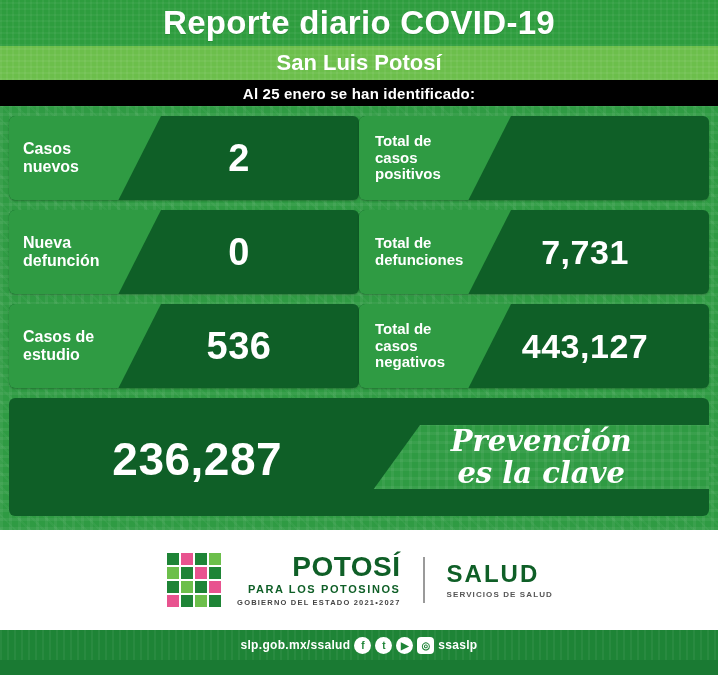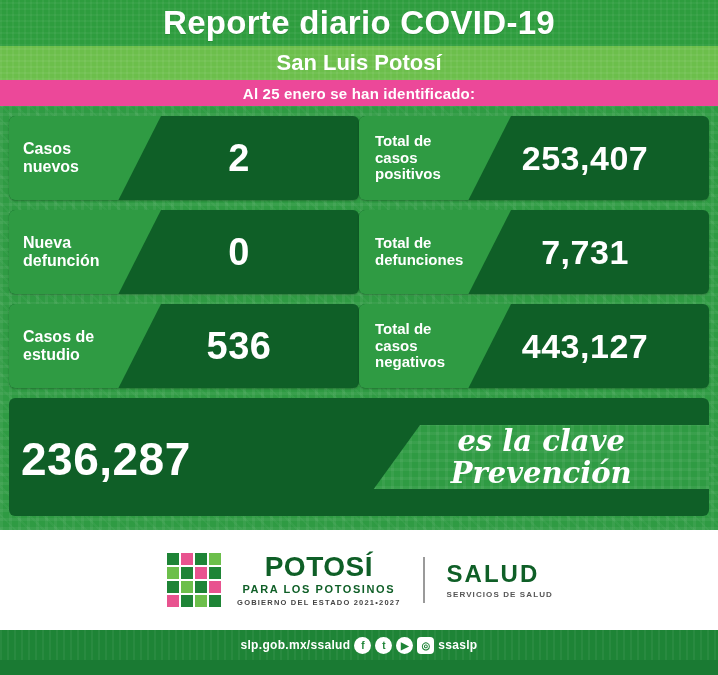--- a/index.html
+++ b/index.html
@@ -48,21 +48,21 @@
     display: flex;
     align-items: center;
     justify-content: center;
   }
   .header-sub span {
     color: #ffffff;
     font-size: 22px;
     font-weight: bold;
   }
   .header-date {
-    background: #ec4899;
+    background: #000000;
     height: 26px;
     display: flex;
     align-items: center;
     justify-content: center;
   }
   .header-date span {
     color: #ffffff;
     font-size: 15px;
     font-weight: bold;
     letter-spacing: 0.2px;
@@ -141,21 +141,21 @@
     align-items: center;
     height: 118px;
     background: #0f5f27;
     border-radius: 6px;
     margin-top: 2px;
     overflow: hidden;
     position: relative;
   }
   .bottom .left {
     flex: 1.05;
-    text-align: left;
+    text-align: center;
     padding-top: 4px;
     margin-left: 12px;
   }
   .bottom .recovered-number {
     color: #ffffff;
     font-size: 46px;
     font-weight: bold;
     line-height: 1;
     letter-spacing: 0.5px;
   }
@@ -202,21 +202,21 @@
     align-items: center;
     justify-content: center;
     gap: 14px;
   }
   .logo-mark {
     width: 58px;
     height: 58px;
     position: relative;
   }
   .brand {
-    text-align: center;
+    text-align: right;
   }
   .brand .name {
     color: #0f5f27;
     font-size: 28px;
     font-weight: bold;
     line-height: 1;
     letter-spacing: 0.5px;
   }
   .brand .tag1 {
     color: #0f5f27;
@@ -308,21 +308,20 @@
         <div class="wedge"></div>
         <div class="label" style="white-space:pre-line">Casos
 nuevos</div>
         <div class="value">2</div>
       </div>
       <div class="card right">
         <div class="wedge"></div>
         <div class="label" style="white-space:pre-line">Total de
 casos
 positivos</div>
-        <div class="value">253,407</div>
       </div>
     </div>
 
     <div class="row">
       <div class="card">
         <div class="wedge"></div>
         <div class="label" style="white-space:pre-line">Nueva
 defunción</div>
         <div class="value">0</div>
       </div>
@@ -349,22 +348,22 @@
         <div class="value">443,127</div>
       </div>
     </div>
 
     <div class="bottom">
       <div class="left">
         <div class="recovered-number">236,287</div>
       </div>
       <div class="right">
         <div class="wedge-bg"></div>
+        <div class="slogan">Prevención</div>
         <div class="slogan">es la clave</div>
-        <div class="slogan">Prevención</div>
       </div>
     </div>
 
   </div>
 
   <div class="footer">
     <div class="logo-mark">
       <svg width="58" height="58" viewBox="0 0 58 58" aria-hidden="true">
         <rect x="2" y="2" width="12" height="12" fill="#1e8436"></rect>
         <rect x="16" y="2" width="12" height="12" fill="#e8538f"></rect>

